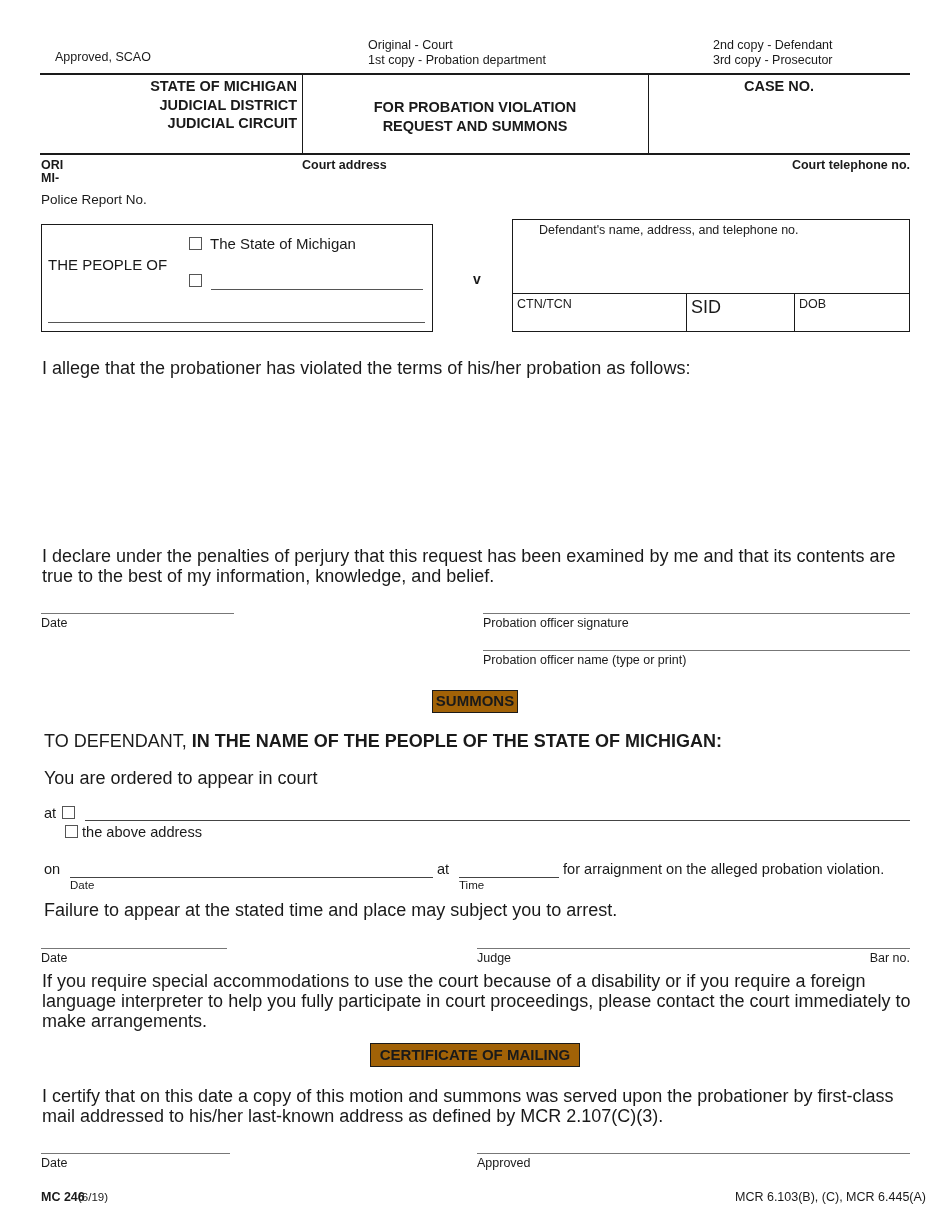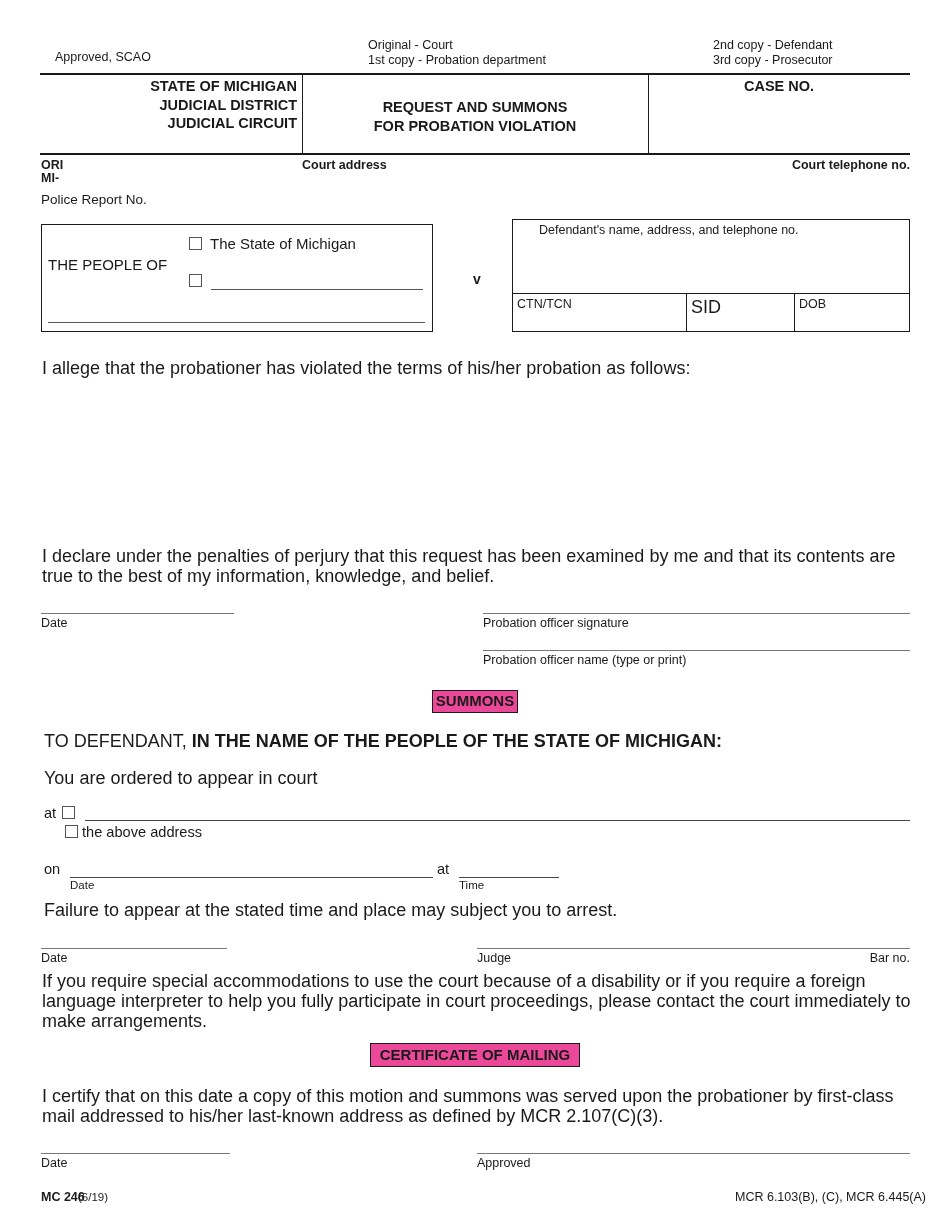--- a/index.html
+++ b/index.html
@@ -170,21 +170,21 @@
   .rule-poname { left: 483px; top: 650px; width: 427px; }
   .lbl-poname  { left: 483px; top: 653px; }
 
   
   .sec-box {
     border: 1.6px solid #1a1a1a;
     font-weight: bold;
     font-size: 15px;
     text-align: center;
     box-sizing: border-box;
-    background: #ec4899;
+    background: #a16207;
   }
   .sec-summons {
     left: 432px; top: 690px;
     width: 86px; height: 23px;
     line-height: 20px;
   }
   .sec-cert {
     left: 370px; top: 1043px;
     width: 210px; height: 24px;
     line-height: 21px;
@@ -266,22 +266,22 @@
   <div class="abs hdr-vline1"></div>
   <div class="abs hdr-vline2"></div>
 
   <div class="abs hdr-left">
     <div>STATE OF MICHIGAN</div>
     <div>JUDICIAL DISTRICT</div>
     <div>JUDICIAL CIRCUIT</div>
   </div>
 
   <div class="abs hdr-mid">
+    <div>FOR PROBATION VIOLATION</div>
     <div>REQUEST AND SUMMONS</div>
-    <div>FOR PROBATION VIOLATION</div>
   </div>
 
   <div class="abs hdr-right">CASE NO.</div>
 
   <div class="abs ori-label">ORI</div>
   <div class="abs ori-mi">MI-</div>
   <div class="abs court-addr-label">Court address</div>
   <div class="abs court-tel-label">Court telephone no.</div>
   <div class="abs police-report">Police Report No.</div>
 
@@ -335,20 +335,21 @@
   <div class="abs above-addr"><span class="cb"></span><span>the above address</span></div>
 
   <div class="abs on-row">on</div>
   <div class="abs rule-on"></div>
   <div class="abs slabel lbl-on-date">Date</div>
 
   <div class="abs at2-row">at</div>
   <div class="abs rule-time"></div>
   <div class="abs slabel lbl-time">Time</div>
 
+  <div class="abs arraign-text">for arraignment on the alleged probation violation.</div>
 
   <div class="abs body-text p-failure">Failure to appear at the stated time and place may subject you to arrest.</div>
 
   <div class="abs srule rule-date2"></div>
   <div class="abs slabel lbl-date2">Date</div>
 
   <div class="abs srule rule-judge"></div>
   <div class="abs slabel lbl-judge">Judge</div>
   <div class="abs slabel lbl-barno">Bar no.</div>
 

